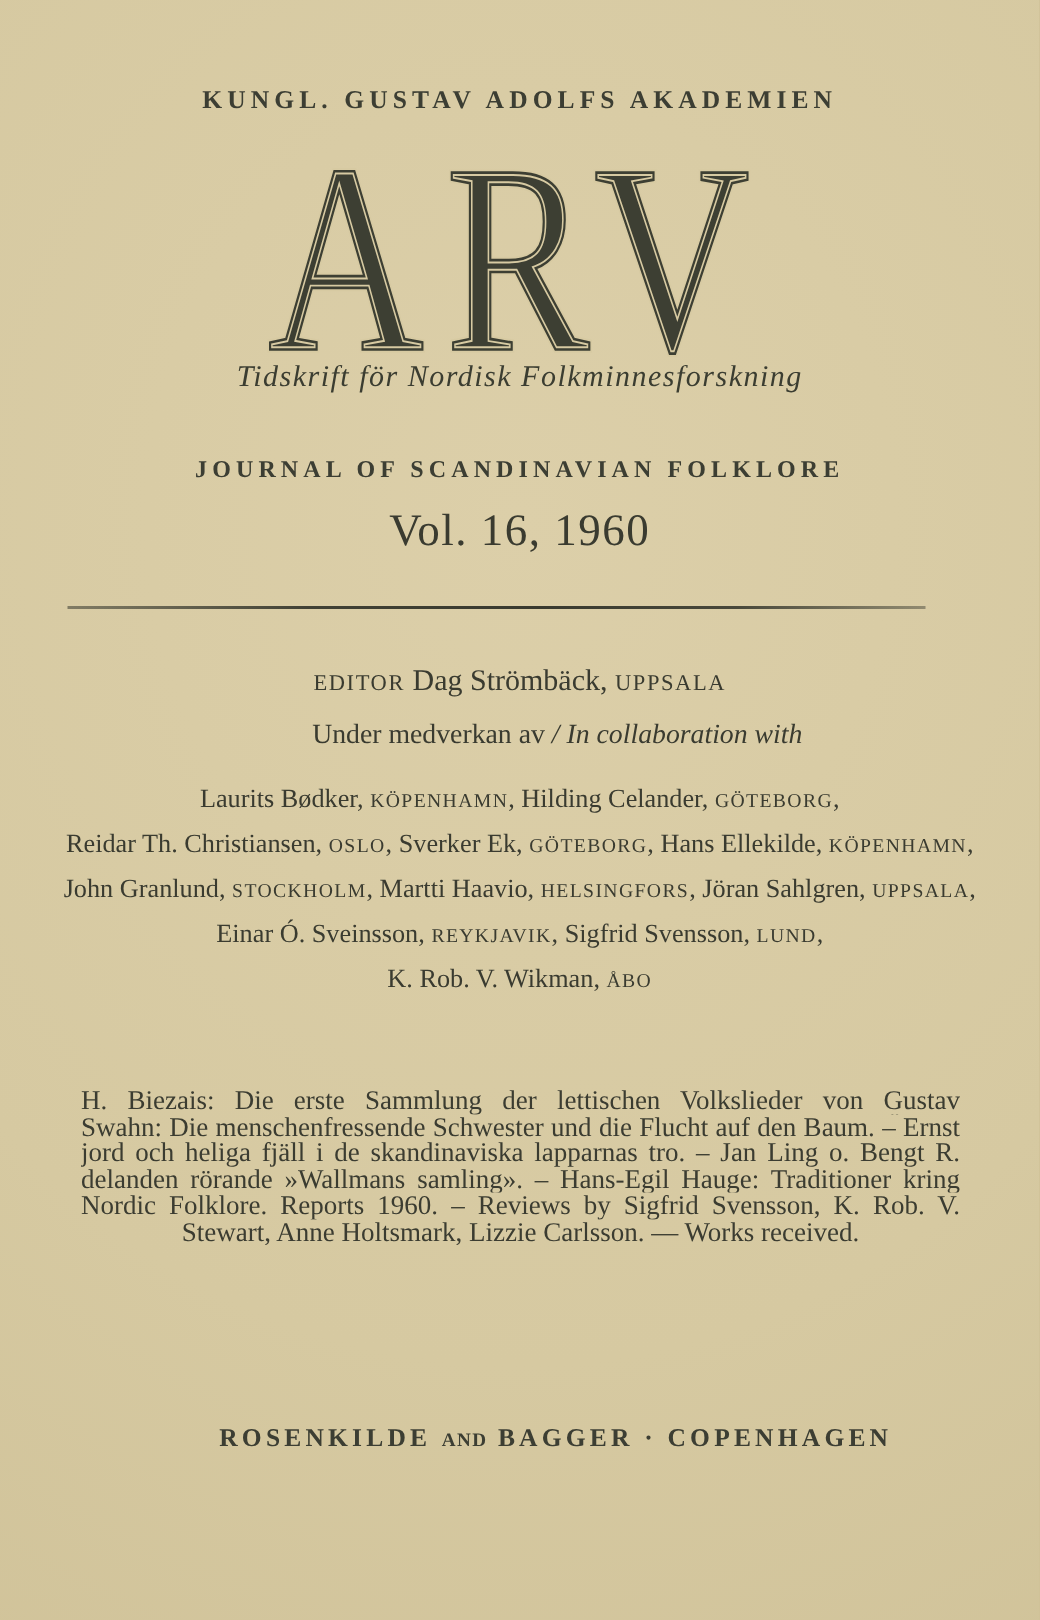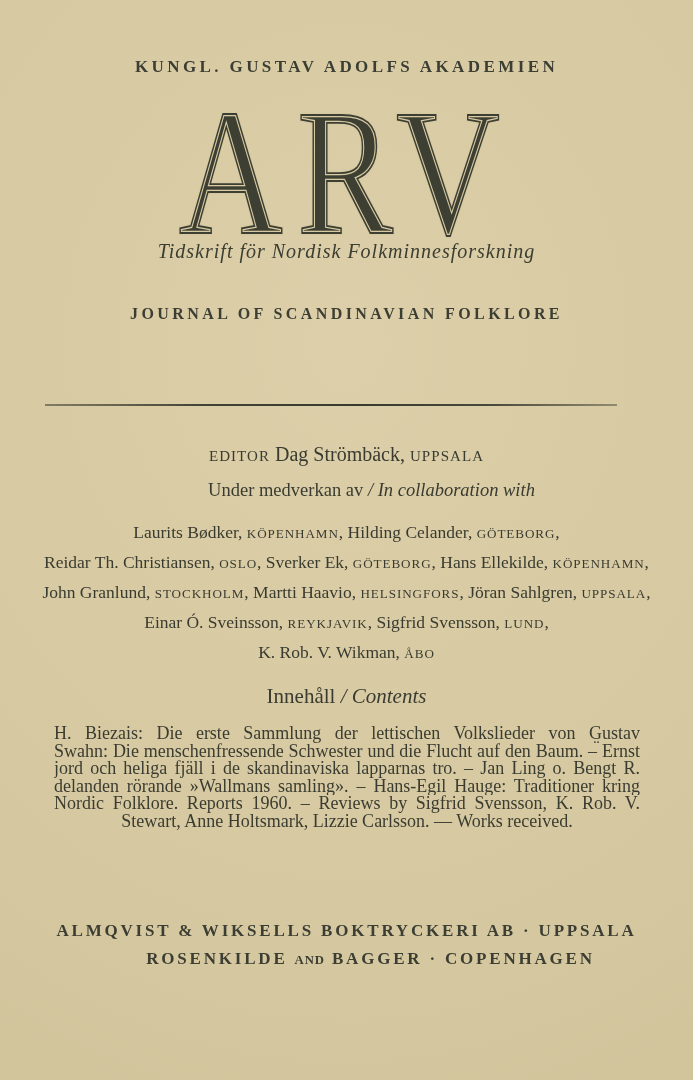--- a/index.html
+++ b/index.html
@@ -68,43 +68,42 @@
       <text class="logo-base" x="346.5" y="138" text-anchor="middle">ARV</text>
       <text class="logo-paper" x="346.5" y="138" text-anchor="middle">ARV</text>
       <text class="logo-edge" x="346.5" y="138" text-anchor="middle">ARV</text>
     </g>
   </svg>
 
   <div class="center subtitle-sv">Tidskrift för Nordisk Folkminnesforskning</div>
 
   <div class="center subtitle-en">JOURNAL OF SCANDINAVIAN FOLKLORE</div>
 
+  <div class="center volume">Vol. 16, 1960</div>
 
   <div class="rule"></div>
 
   <div class="center editor-line"><span class="sc">EDITOR</span><span> Dag Strömbäck, </span><span class="sc">UPPSALA</span></div>
 
   <div class="center collab-intro"><span>Under medverkan av </span><span class="it">/</span><span> </span><span class="it">In collaboration with</span></div>
 
   <div class="center collab-list">
     <div><span>Laurits Bødker, </span><span class="sc">KÖPENHAMN</span><span>, Hilding Celander, </span><span class="sc">GÖTEBORG</span><span>,</span></div>
     <div><span>Reidar Th. Christiansen, </span><span class="sc">OSLO</span><span>, Sverker Ek, </span><span class="sc">GÖTEBORG</span><span>, Hans Ellekilde, </span><span class="sc">KÖPENHAMN</span><span>,</span></div>
     <div><span>John Granlund, </span><span class="sc">STOCKHOLM</span><span>, Martti Haavio, </span><span class="sc">HELSINGFORS</span><span>, Jöran Sahlgren, </span><span class="sc">UPPSALA</span><span>,</span></div>
     <div><span>Einar Ó. Sveinsson, </span><span class="sc">REYKJAVIK</span><span>, Sigfrid Svensson, </span><span class="sc">LUND</span><span>,</span></div>
     <div><span>K. Rob. V. Wikman, </span><span class="sc">ÅBO</span></div>
   </div>
 
-  <div class="center contents-heading"><span>Innehåll </span><span class="it">/</span><span> </span><span class="it">Contents</span></div>
 
   <div class="abstract">
     <div class="jline">H. Biezais: Die erste Sammlung der lettischen Volkslieder von Gustav Bergmann. – Jan-Öjvind</div>
     <div class="jline">Swahn: Die menschenfressende Schwester und die Flucht auf den Baum. – Ernst Arbman: Under-</div>
     <div class="jline">jord och heliga fjäll i de skandinaviska lapparnas tro. – Jan Ling o. Bengt R. Jonsson: Två med-</div>
     <div class="jline">delanden rörande »Wallmans samling». – Hans-Egil Hauge: Traditioner kring tandfällningen. –</div>
     <div class="jline">Nordic Folklore. Reports 1960. – Reviews by Sigfrid Svensson, K. Rob. V. Wikman, James</div>
     <div class="cline">Stewart, Anne Holtsmark, Lizzie Carlsson. — Works received.</div>
   </div>
 
-  <div class="center imprint1">ALMQVIST &amp; WIKSELLS BOKTRYCKERI AB · UPPSALA</div>
 
   <div class="center imprint2"><span>ROSENKILDE </span><span class="sc">AND</span><span> BAGGER · COPENHAGEN</span></div>
 
 </div>
 
 </body></html>

